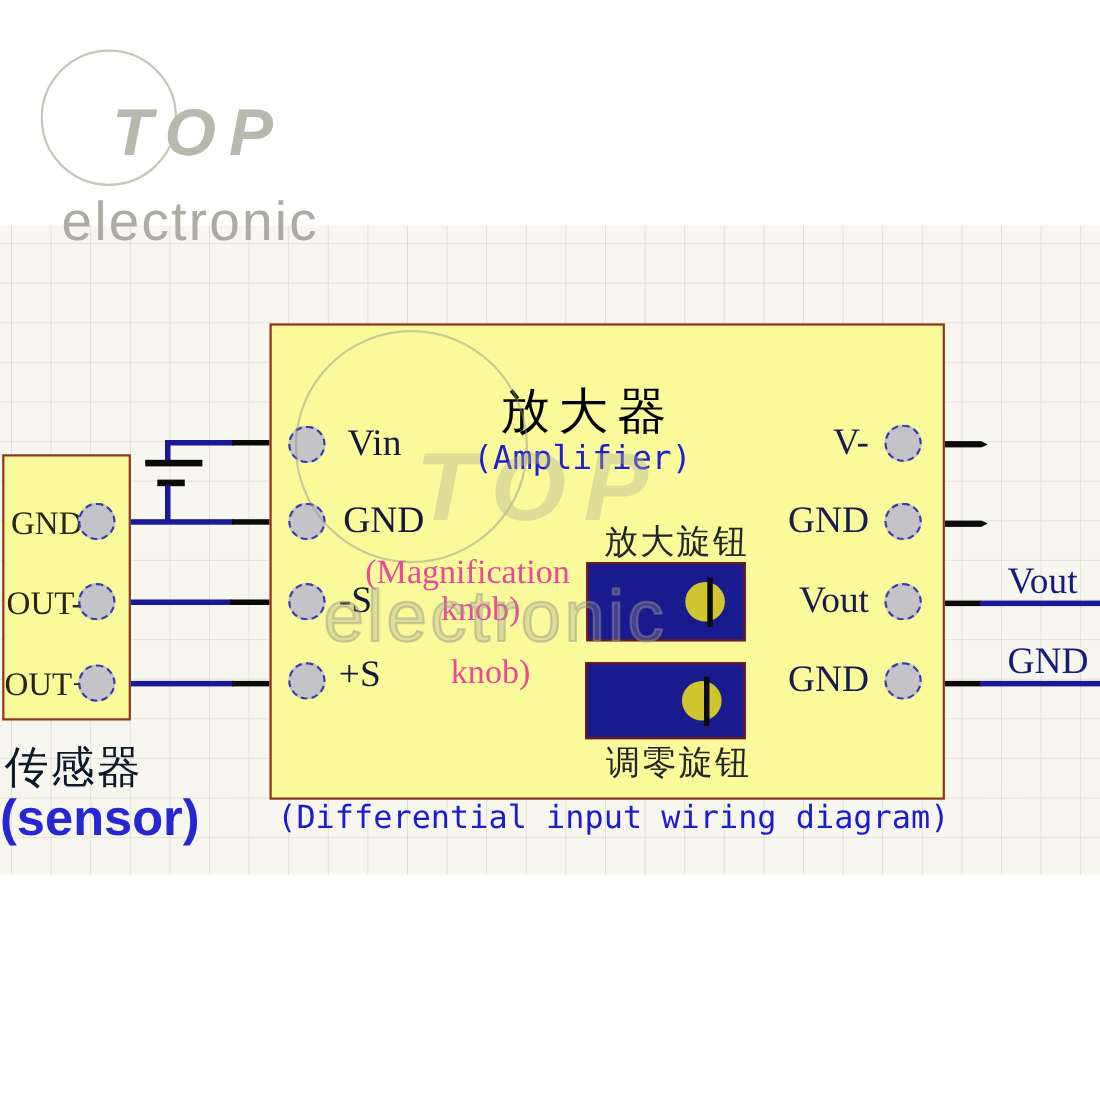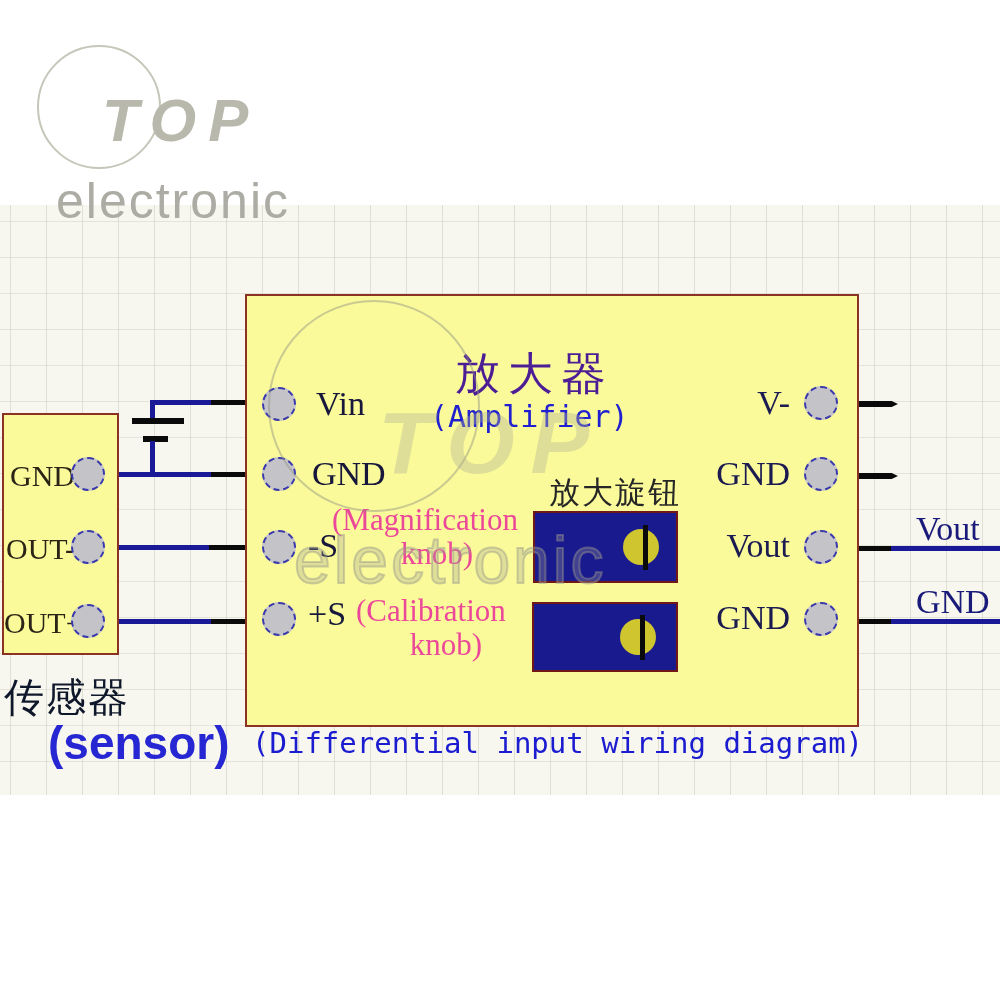--- a/index.html
+++ b/index.html
@@ -48,29 +48,29 @@
   .wire-b{background:#1A1A99;z-index:1;}
   .wire-k{background:#0A0A0A;z-index:1;}
   .stub{clip-path:polygon(0 0,85% 0,100% 50%,85% 100%,0 100%);}
 
   
   .pot{background:#1A1A8F;border:2px solid #701818;box-sizing:border-box;z-index:3;}
   .knob{width:36px;height:36px;border-radius:50%;background:#CEC52F;z-index:4;}
   .slot{width:5px;background:#0A0A0A;z-index:4;}
 
   
-  .cn-title{font-size:45px;color:#4c1d95;letter-spacing:8px;z-index:3;white-space:nowrap;}
+  .cn-title{font-size:45px;color:#000000;letter-spacing:8px;z-index:3;white-space:nowrap;}
   .en-title{font-family:"DejaVu Sans Mono",monospace;font-size:30px;color:#2020D0;z-index:3;white-space:nowrap;}
   .knob-cn{font-size:31px;color:#262626;letter-spacing:2px;z-index:3;white-space:nowrap;}
   .knob-en{font-size:31px;color:#ec4899;line-height:34px;z-index:5;}
   .knob-en .l2{text-align:center;}
   .out-label{font-size:34px;color:#1A1A7A;z-index:3;white-space:nowrap;}
   .sensor-cn{font-size:40px;color:#0f172a;letter-spacing:2px;z-index:3;white-space:nowrap;}
   .sensor-en{font-family:"Liberation Sans",sans-serif;font-size:46px;font-weight:bold;
-    color:#2626D2;z-index:3;white-space:nowrap;margin-left:48px;}
+    color:#2626D2;z-index:3;white-space:nowrap;}
   .cap-en{font-family:"DejaVu Sans Mono",monospace;font-size:29px;color:#1B1BD0;z-index:3;white-space:nowrap;}
   .cap-cn{font-size:39px;color:#2E2E2E;letter-spacing:3px;z-index:3;white-space:nowrap;}
 </style>
 </head>
 <body>
 
 <div class="canvas">
 
   <div class="abs grid-band"></div>
 
@@ -134,32 +134,32 @@
   <div class="abs amp-pin-label-r" style="left:690px;top:384px;">V-</div>
   <div class="abs amp-pin-label-r" style="left:690px;top:455px;">GND</div>
   <div class="abs amp-pin-label-r" style="left:690px;top:527px;">Vout</div>
   <div class="abs amp-pin-label-r" style="left:690px;top:599px;">GND</div>
 
   <div class="abs knob-en" style="left:332px;top:503px;width:210px;">
     <div class="l1">(Magnification</div>
     <div class="l2">knob)</div>
   </div>
   <div class="abs knob-en" style="left:356px;top:594px;width:180px;">
-    <div class="l1">(Calibration</div>
     <div class="l2">knob)</div>
   </div>
 
   <div class="abs knob-cn" style="left:549px;top:472px;">放大旋钮</div>
   <div class="abs pot" style="left:533px;top:511px;width:145px;height:72px;"></div>
   <div class="abs knob" style="left:623px;top:529px;"></div>
   <div class="abs slot" style="left:643px;top:525px;height:45px;"></div>
 
   <div class="abs pot" style="left:532px;top:602px;width:146px;height:70px;"></div>
   <div class="abs knob" style="left:620px;top:619px;"></div>
   <div class="abs slot" style="left:640px;top:615px;height:45px;"></div>
+  <div class="abs knob-cn" style="left:551px;top:673px;">调零旋钮</div>
 
   <div class="abs wm-circle"></div>
   <div class="abs wm-top">TOP</div>
   <div class="abs wm-sub">electronic</div>
 
   <div class="abs cap-en" style="left:252px;top:726px;">(Differential input wiring diagram)</div>
 
 </div>
 
 </body></html>

